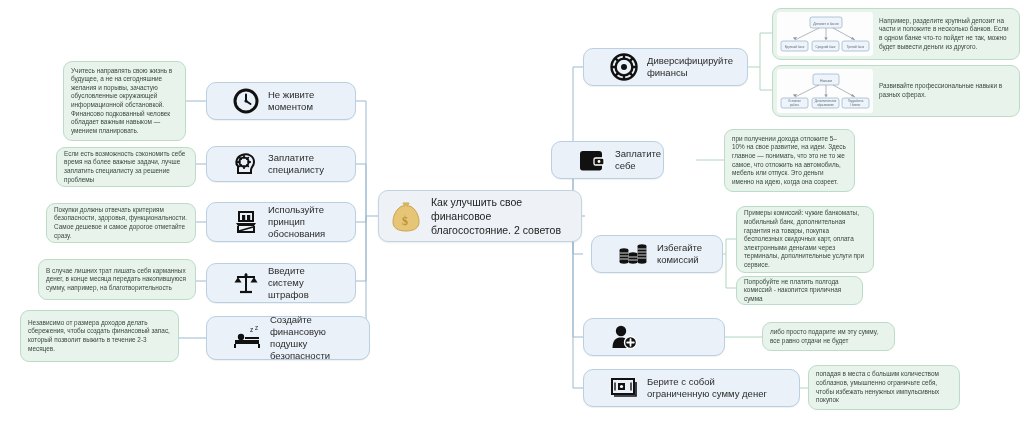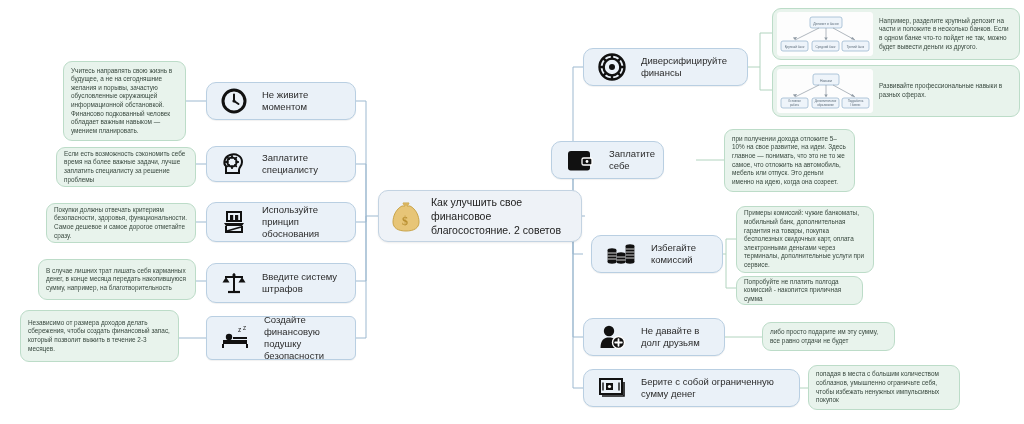--- a/index.html
+++ b/index.html
@@ -15,22 +15,22 @@
   
   .node{
     position:absolute;box-sizing:border-box;
     border-radius:10px;
     display:flex;align-items:center;
   }
   .branch{
     background:#eaf1f8;
     border:1px solid #b9cfe2;
     box-shadow:0 1px 1px rgba(0,0,0,.06);
-    padding:4px 14px;
-    gap:15px;
+    padding:4px 26px;
+    gap:9px;
   }
   .branch .blabel{
     font-size:9.5px;line-height:12px;color:#2b2b2b;
   }
   .central{
     background:#eef2f7;
     border:1px solid #c3d3e2;
     box-shadow:0 1px 2px rgba(0,0,0,.08);
     padding:6px 12px;gap:10px;
   }
@@ -139,21 +139,21 @@
       <path d="M13 3.5 v18" stroke="#111" stroke-width="2"></path>
       <path d="M4 7 H22" stroke="#111" stroke-width="2"></path>
       <circle cx="13" cy="5" r="1.6" fill="#111"></circle>
       <path d="M7 22 H19" stroke="#111" stroke-width="2.2"></path>
       <path d="M1.5 12.5 L5 7 L8.5 12.5 Z" fill="#111"></path>
       <path d="M17.5 12.5 L21 7 L24.5 12.5 Z" fill="#111"></path>
     </svg>
     <div class="blabel">Введите систему штрафов</div>
   </div>
 
-  <div class="node branch" style="left:206px;top:316px;width:150px;height:44px;border-radius:6px;">
+  <div class="node branch" style="left:206px;top:316px;width:164px;height:44px;">
     <svg class="icon" width="28" height="26" viewBox="0 0 28 26">
       <text x="17" y="7" font-size="6.5" font-family="Liberation Sans, sans-serif" fill="#111">z</text>
       <text x="22" y="5" font-size="5" font-family="Liberation Sans, sans-serif" fill="#111">Z</text>
       <circle cx="8" cy="12" r="3.2" fill="#111"></circle>
       <path d="M2 15 H26 V19 H2 Z" fill="#111"></path>
       <path d="M2 19 V23 M26 19 V23" stroke="#111" stroke-width="2"></path>
       <path d="M12 13 h14" stroke="#111" stroke-width="2"></path>
     </svg>
     <div class="blabel">Создайте финансовую подушку безопасности</div>
   </div>
@@ -216,21 +216,20 @@
     <div class="blabel">Избегайте комиссий</div>
   </div>
 
   <div class="node branch" style="left:583px;top:318px;width:142px;height:38px;">
     <svg class="icon" width="28" height="26" viewBox="0 0 28 26">
       <circle cx="11" cy="7" r="5.2" fill="#111"></circle>
       <path d="M2.5 24 C2.5 16 6 13.5 11 13.5 C16 13.5 19.5 16 19.5 24 Z" fill="#111"></path>
       <circle cx="20.5" cy="18.5" r="6" fill="#111" stroke="#fff" stroke-width="1.4"></circle>
       <path d="M20.5 15.2 v6.6 M17.2 18.5 h6.6" stroke="#fff" stroke-width="1.8" stroke-linecap="round"></path>
     </svg>
-    <div class="blabel">Не давайте в долг друзьям</div>
   </div>
 
   <div class="node branch" style="left:583px;top:369px;width:217px;height:38px;">
     <svg class="icon" width="28" height="24" viewBox="0 0 28 24">
       <rect x="2" y="3" width="22" height="15" fill="none" stroke="#111" stroke-width="2"></rect>
       <rect x="8" y="7" width="7" height="7" fill="#111"></rect>
       <circle cx="11.5" cy="10.5" r="1.6" fill="#fff"></circle>
       <path d="M5 6.5 v8 M21 6.5 v8" stroke="#111" stroke-width="1.4"></path>
       <path d="M4 20 H26 V6" fill="none" stroke="#111" stroke-width="1.6"></path>
     </svg>

